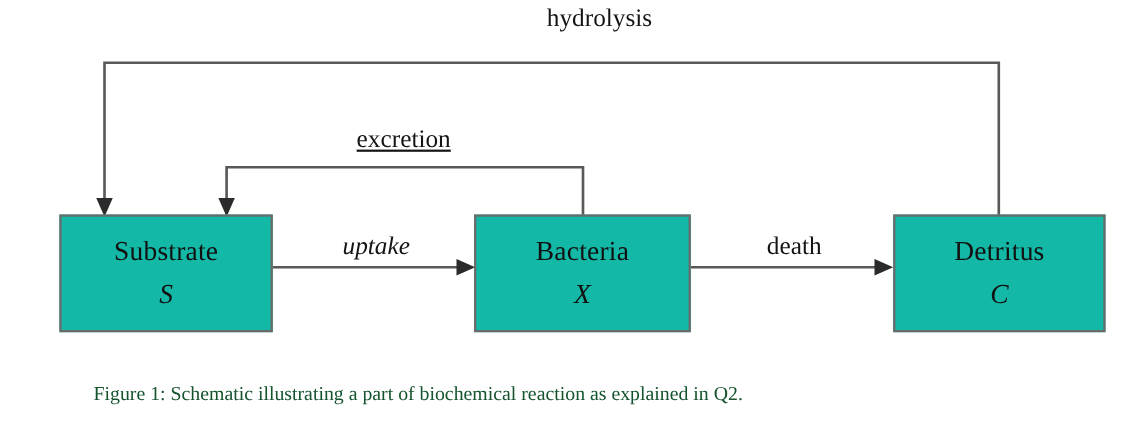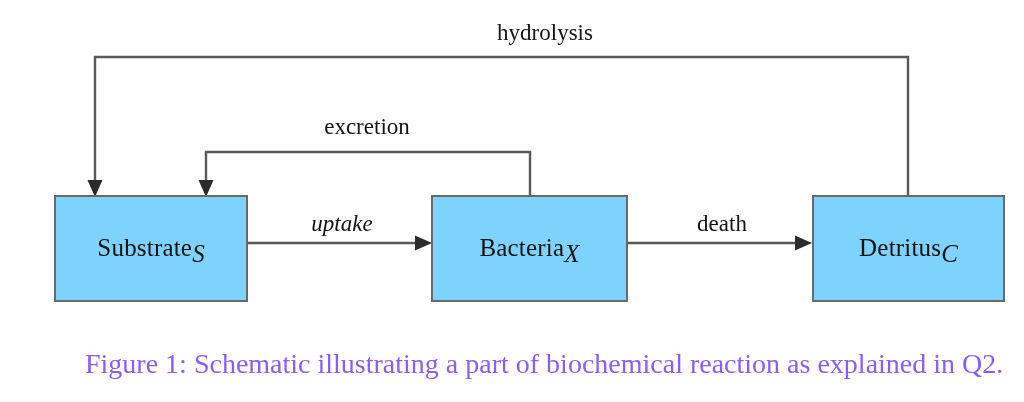--- a/index.html
+++ b/index.html
@@ -12,24 +12,24 @@
     width: 1024px;
     height: 402px;
     background: #ffffff;
     overflow: hidden;
     font-family: "Liberation Serif", "DejaVu Serif", serif;
     color: #1a1a1a;
   }
   .node-box {
     position: absolute;
     box-sizing: border-box;
-    background: #7dd3fc;
+    background: #14b8a6;
     border: 2px solid #6a6a6a;
     display: flex;
-    flex-direction: row;
+    flex-direction: column;
     align-items: center;
     justify-content: center;
   }
   .node-title {
     font-size: 25px;
     line-height: 1.05;
     letter-spacing: 0.2px;
     color: #111111;
   }
   .node-symbol {
@@ -41,23 +41,23 @@
   }
   .edge-label {
     position: absolute;
     font-size: 23px;
     white-space: nowrap;
     color: #141414;
     text-align: center;
   }
   .caption {
     position: absolute;
-    font-size: 28px;
+    font-size: 18px;
     white-space: nowrap;
-    color: #8b5cf6;
+    color: #14532d;
   }
   svg.wires {
     position: absolute;
     left: 0;
     top: 0;
     width: 1024px;
     height: 402px;
     overflow: visible;
   }
   svg.wires path, svg.wires line {
@@ -107,23 +107,23 @@
   <div class="node-box" style="left:812px; top:195px; width:193px; height:107px;">
     <div class="node-title">Detritus</div>
     <div class="node-symbol">C</div>
   </div>
 
   <div class="node-box" style="left:431px; top:195px; width:197px; height:107px;">
     <div class="node-title">Bacteria</div>
     <div class="node-symbol">X</div>
   </div>
 
-  <div class="edge-label" style="left:445px; top:20px; width:200px;">hydrolysis</div>
+  <div class="edge-label" style="left:445px; top:4px; width:200px;">hydrolysis</div>
 
-  <div class="edge-label" style="left:267px; top:114px; width:200px;">excretion</div>
+  <div class="edge-label" style="left:267px; top:114px; width:200px;text-decoration:underline;">excretion</div>
 
   <div class="edge-label" style="left:262px; top:211px; width:160px;font-style:italic;">uptake</div>
 
   <div class="edge-label" style="left:642px; top:211px; width:160px;text-align:center;">death</div>
 
   <div class="caption" style="left:85px; top:348px;">Figure 1: Schematic illustrating a part of biochemical reaction as explained in Q2.</div>
 
 </div>
 
 </body></html>

